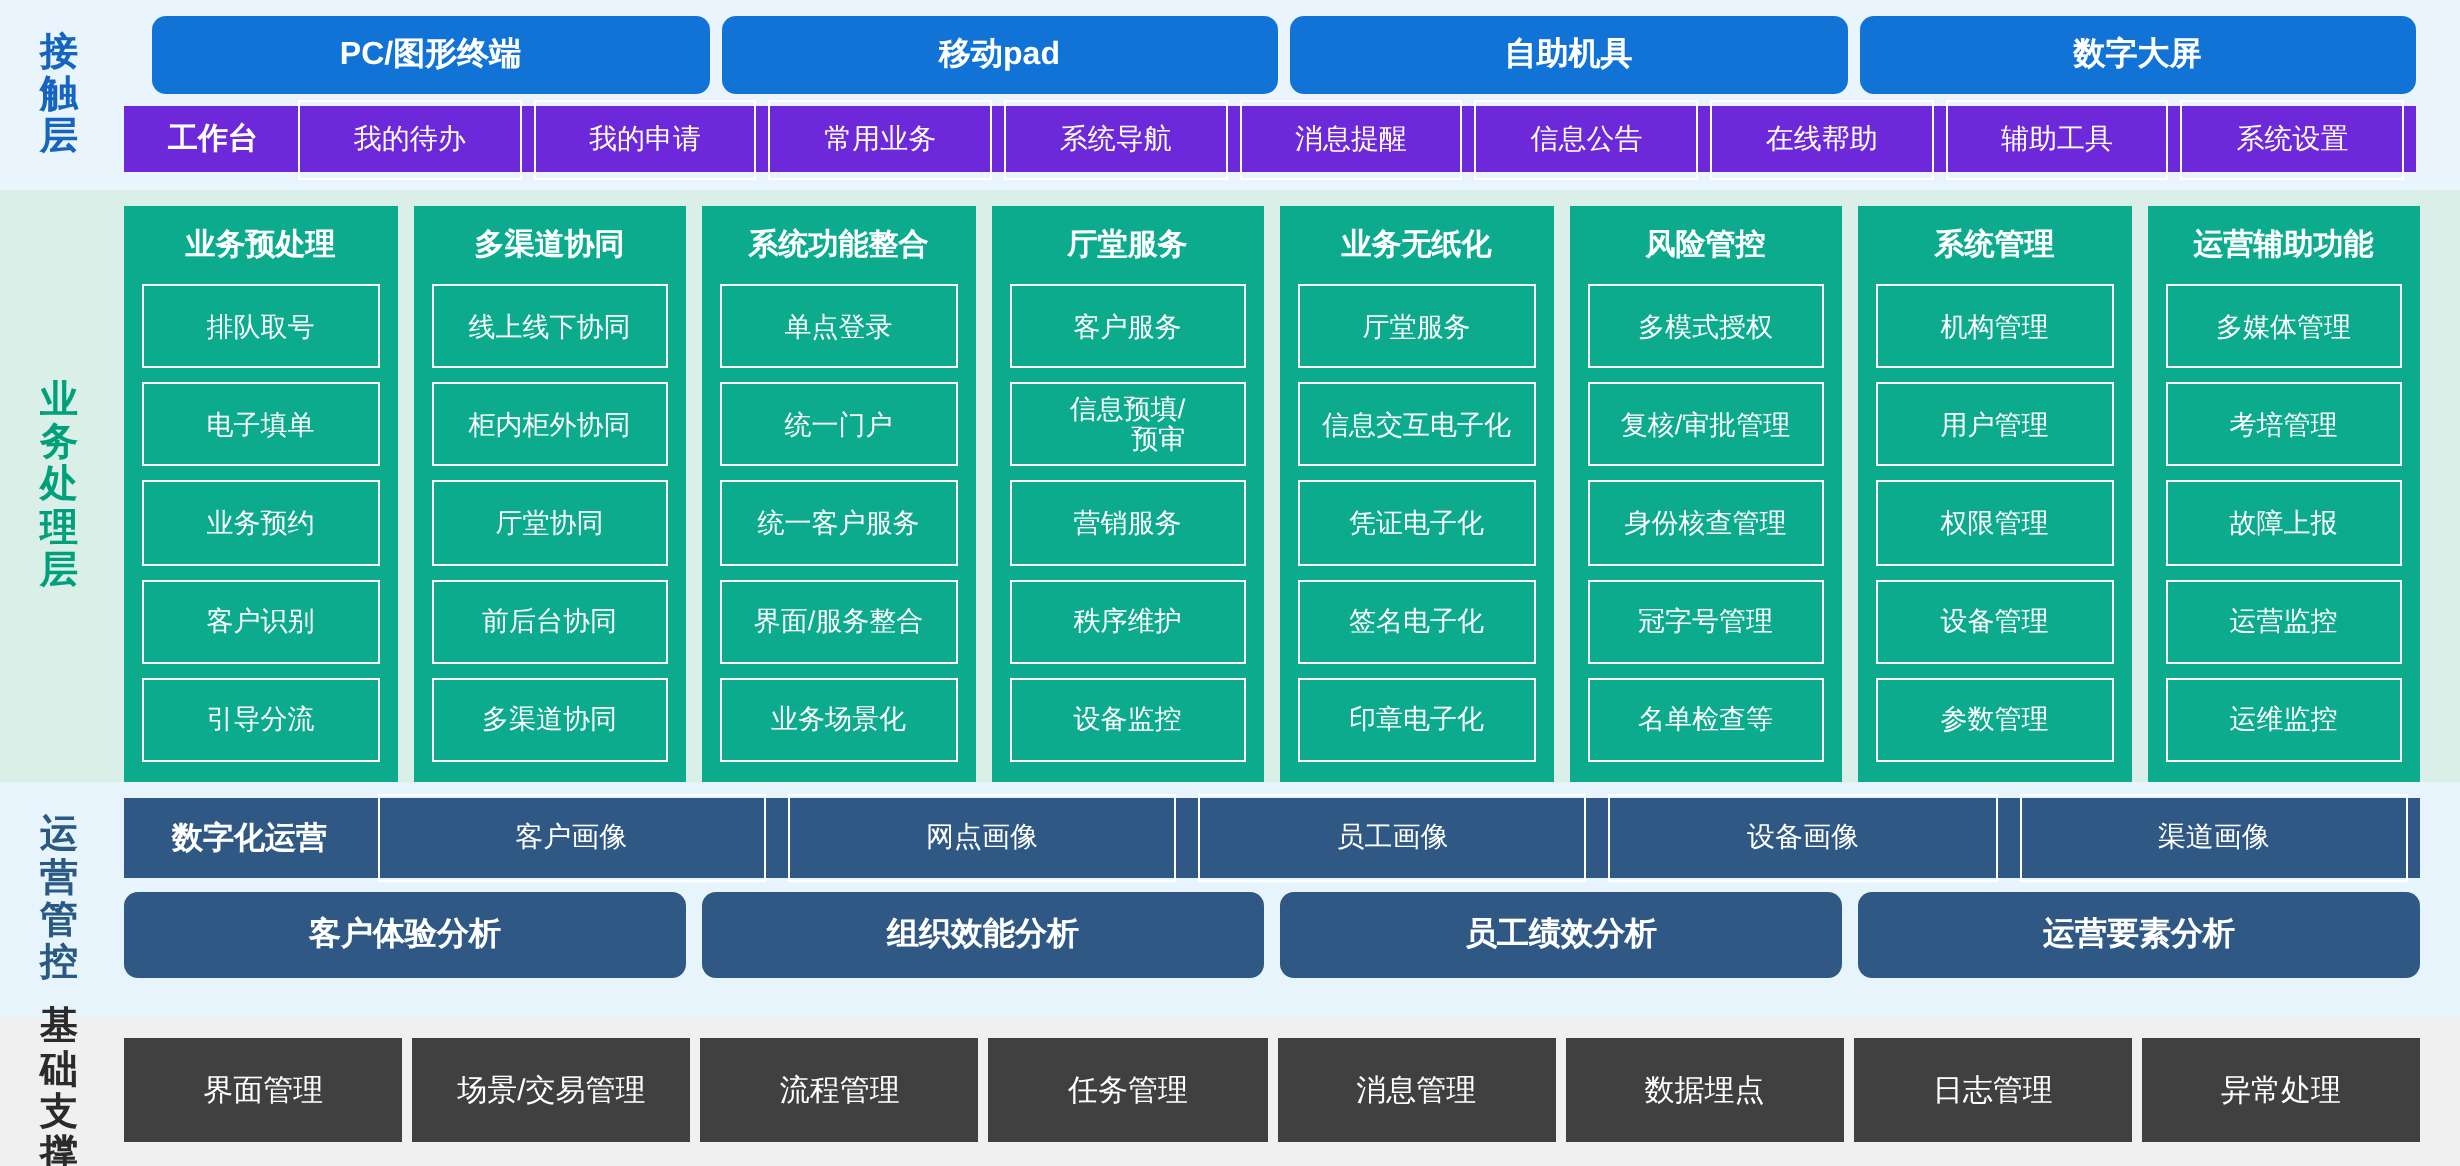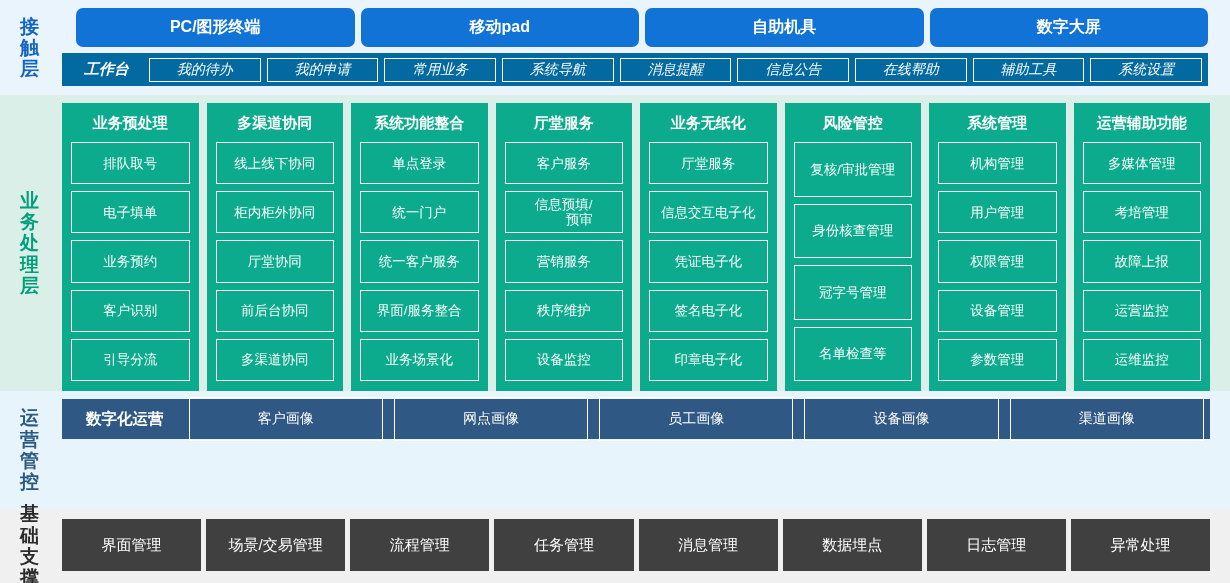--- a/index.html
+++ b/index.html
@@ -36,34 +36,33 @@
     background: #1273d6;
     border-radius: 7px;
     color: #ffffff;
     font-size: 16px;
     font-weight: bold;
     display: flex; align-items: center; justify-content: center;
   }
 
   .workbench-row {
     height: 33px;
-    background: #0369a1;
+    background: #6d28d9;
     display: flex; align-items: center;
     padding: 0 6px;
     gap: 6px;
-    font-style: italic;
   }
   .workbench-title {
     color: #ffffff; font-size: 15px; font-weight: bold;
     padding: 0 14px 0 16px;
     white-space: nowrap;
   }
   .wb-item {
     flex: 1 1 0;
-    height: 24px;
+    height: 40px;
     border: 1px solid #ffffff;
     color: #ffffff;
     font-size: 14px;
     display: flex; align-items: center; justify-content: center;
     white-space: nowrap;
   }
 
   
   .band-biz { height: 296px; background: #d9efe8; }
   .band-biz .band-label { color: #00a07a; font-size: 19px; }
@@ -230,20 +229,21 @@
         <div class="biz-col-title">业务无纸化</div>
         <div class="biz-item">厅堂服务</div>
         <div class="biz-item">信息交互电子化</div>
         <div class="biz-item">凭证电子化</div>
         <div class="biz-item">签名电子化</div>
         <div class="biz-item">印章电子化</div>
       </div>
 
       <div class="biz-col">
         <div class="biz-col-title">风险管控</div>
+        <div class="biz-item">多模式授权</div>
         <div class="biz-item">复核/审批管理</div>
         <div class="biz-item">身份核查管理</div>
         <div class="biz-item">冠字号管理</div>
         <div class="biz-item">名单检查等</div>
       </div>
 
       <div class="biz-col">
         <div class="biz-col-title">系统管理</div>
         <div class="biz-item">机构管理</div>
         <div class="biz-item">用户管理</div>
@@ -274,20 +274,26 @@
         </span>
     </div>
     <div class="band-body">
       <div class="ops-portrait-row">
         <div class="ops-portrait-title">数字化运营</div>
         <div class="ops-portrait-item">客户画像</div>
         <div class="ops-portrait-item">网点画像</div>
         <div class="ops-portrait-item">员工画像</div>
         <div class="ops-portrait-item">设备画像</div>
         <div class="ops-portrait-item">渠道画像</div>
+      </div>
+      <div class="ops-analysis-row">
+        <div class="ops-analysis-item">客户体验分析</div>
+        <div class="ops-analysis-item">组织效能分析</div>
+        <div class="ops-analysis-item">员工绩效分析</div>
+        <div class="ops-analysis-item">运营要素分析</div>
       </div>
     </div>
   </section>
 
   <section class="band band-base">
     <div class="band-label">
       <span>
           <span>基</span>
           <span>础</span>
           <span>支</span>

